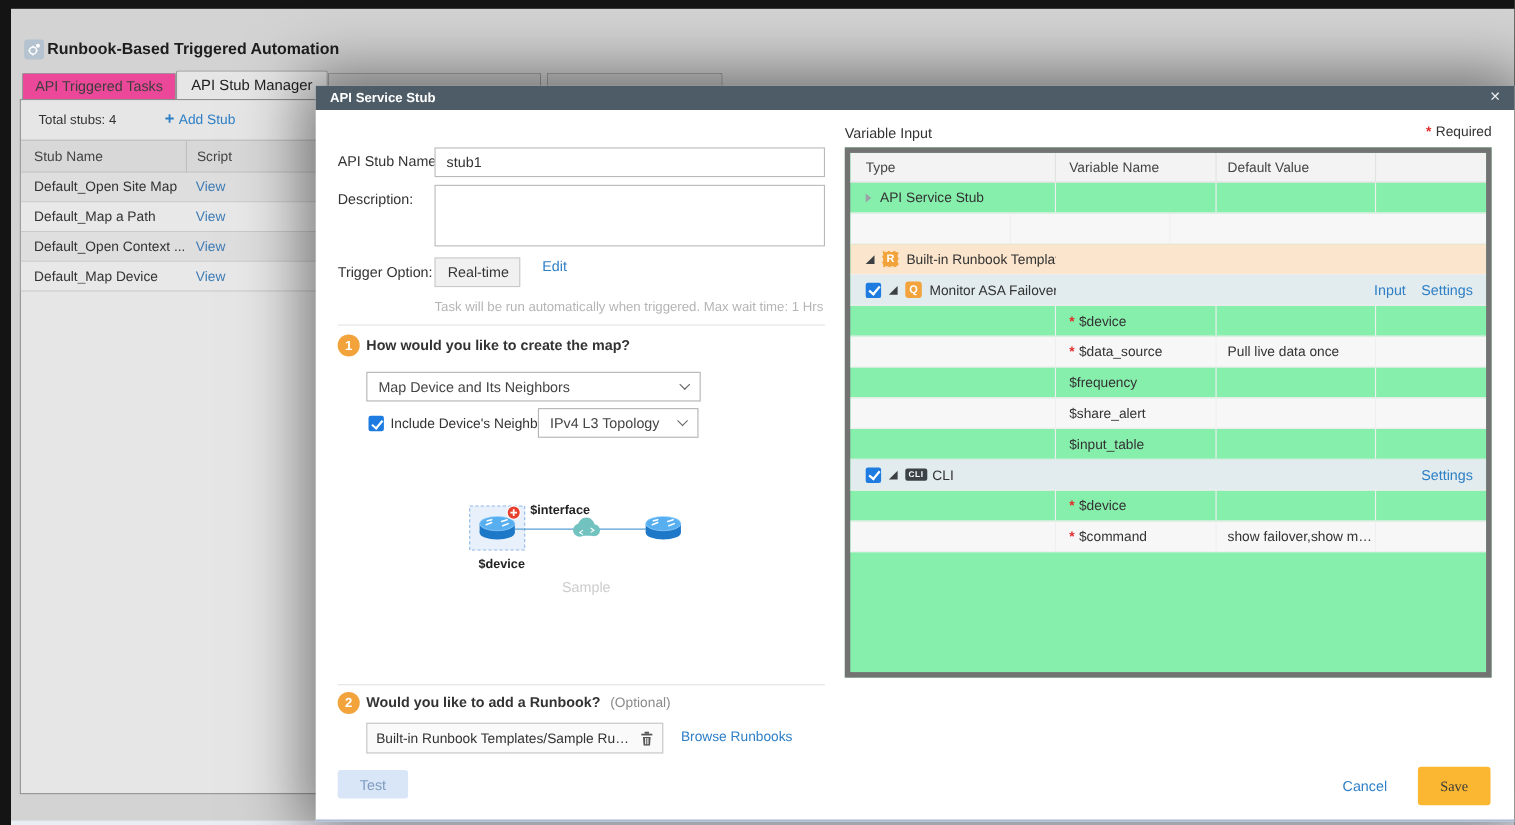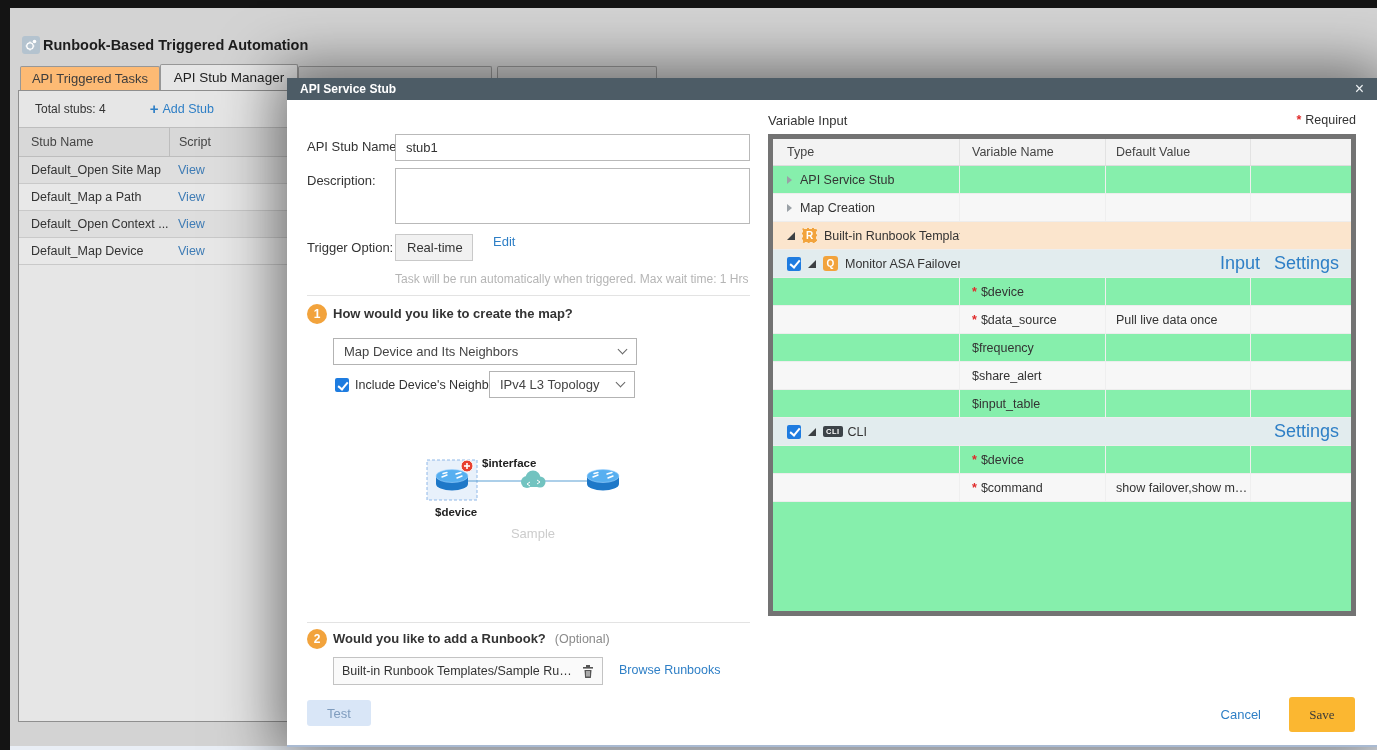--- a/index.html
+++ b/index.html
@@ -14,21 +14,21 @@
   .bottom-strip{position:absolute;left:0;right:0;bottom:0;height:4px;background:#e9eef5}
 
   
   .app-title{position:absolute;left:12px;top:28px;display:flex;align-items:center;gap:3px}
   .gear-badge{width:18px;height:18px;background:#b4c3cf;border-radius:3px;display:flex;align-items:center;justify-content:center}
   .app-title .txt{font-size:14.5px;font-weight:bold;color:#1d1d1d}
 
   
   .tabs{position:absolute;left:10px;top:58px;height:24px;display:flex;align-items:flex-end}
   .tab{height:24px;border:1px solid #979797;border-bottom:none;border-radius:2px 2px 0 0;
-       display:flex;align-items:center;justify-content:center;font-size:13px;color:#3d3d3d;background:#fdba74}
+       display:flex;align-items:center;justify-content:center;font-size:13px;color:#3d3d3d;background:#ec4899}
   .tab.t1{width:140px}
   .tab.active{width:138px;height:26px;background:#e6e6e6;color:#222;font-size:13.5px}
   .tab.ghost1{width:194px;margin-left:0;background:#cdcdcd}
   .tab.ghost2{width:160px;margin-left:5px;background:#cdcdcd}
 
   
   .panel{position:absolute;left:8px;top:82px;width:1342px;height:632px;border:1px solid #8f8f8f;background:#e6e6e6}
   .panel-toolbar{position:absolute;left:0;top:0;height:36px;width:100%;display:flex;align-items:center}
   .total-label{margin-left:16px;font-size:12px;color:#333}
   .add-stub{margin-left:44px;display:flex;align-items:center;gap:4px;color:var(--link-blue);cursor:pointer}
@@ -107,21 +107,21 @@
   .vrow.hl-teal{background:var(--hl-teal)}
   .vrow .bord{border-right:1px solid #efefef}
   .tri-right{width:0;height:0;border-top:4px solid transparent;border-bottom:4px solid transparent;border-left:5px solid #9aa0a6;margin-right:8px;flex:none;cursor:pointer}
   .tri-se{width:0;height:0;border-left:8px solid transparent;border-bottom:8px solid #3c4043;margin-right:7px;flex:none;cursor:pointer}
   .vrow .cb{margin-right:7px}
   .badge{color:#fff;font-weight:bold;display:flex;align-items:center;justify-content:center;flex:none;margin-right:7px}
   .badge-r{width:15px;height:15px;background:var(--accent-orange);font-size:10px;border-radius:2px;border:1px dashed rgba(255,255,255,.75)}
   .badge-q{width:15px;height:15px;background:var(--accent-orange);font-size:10px;border-radius:3px}
   .badge-cli{height:11px;padding:0 3px;background:#3c4348;font-size:7.5px;border-radius:2px;margin-right:5px;letter-spacing:.5px}
   .rowlabel{white-space:nowrap;overflow:hidden}
-  .vlink{color:var(--link-blue);font-size:18px;text-decoration:none;cursor:pointer}
+  .vlink{color:var(--link-blue);font-size:13px;text-decoration:none;cursor:pointer}
   .vname{white-space:nowrap}
   .vdefault{white-space:nowrap;overflow:hidden;text-overflow:ellipsis}
 
   .modal-footer{position:absolute;right:22px;bottom:13px;display:flex;align-items:center;gap:28px}
   .cancel-link{color:var(--link-blue);font-size:13px;text-decoration:none;cursor:pointer}
   .save-btn{width:66px;height:35px;background:var(--save-yellow);border:none;border-radius:3px;font-size:13px;color:#3a3a3a;font-family:Liberation Serif, serif;cursor:pointer}
 </style>
 </head>
 <body>
 
@@ -308,24 +308,20 @@
           <div class="vrow group">
             <span class="c1 bord">
               <span class="tri-right"></span>
               <span class="rowlabel">API Service Stub</span>
             </span>
             <span class="c2 bord"></span>
             <span class="c3 bord"></span>
             <span class="c4"></span>
           </div>
           <div class="vrow group alt">
-            <span class="c1 bord">
-              <span class="tri-right"></span>
-              <span class="rowlabel">Map Creation</span>
-            </span>
             <span class="c2 bord"></span>
             <span class="c3 bord"></span>
             <span class="c4"></span>
           </div>
           <div class="vrow runbook hl-orange">
             <span class="c1">
               <span class="tri-se"></span>
               <span class="badge badge-r">R</span>
               <span class="rowlabel">Built-in Runbook Templates...</span>
             </span>

